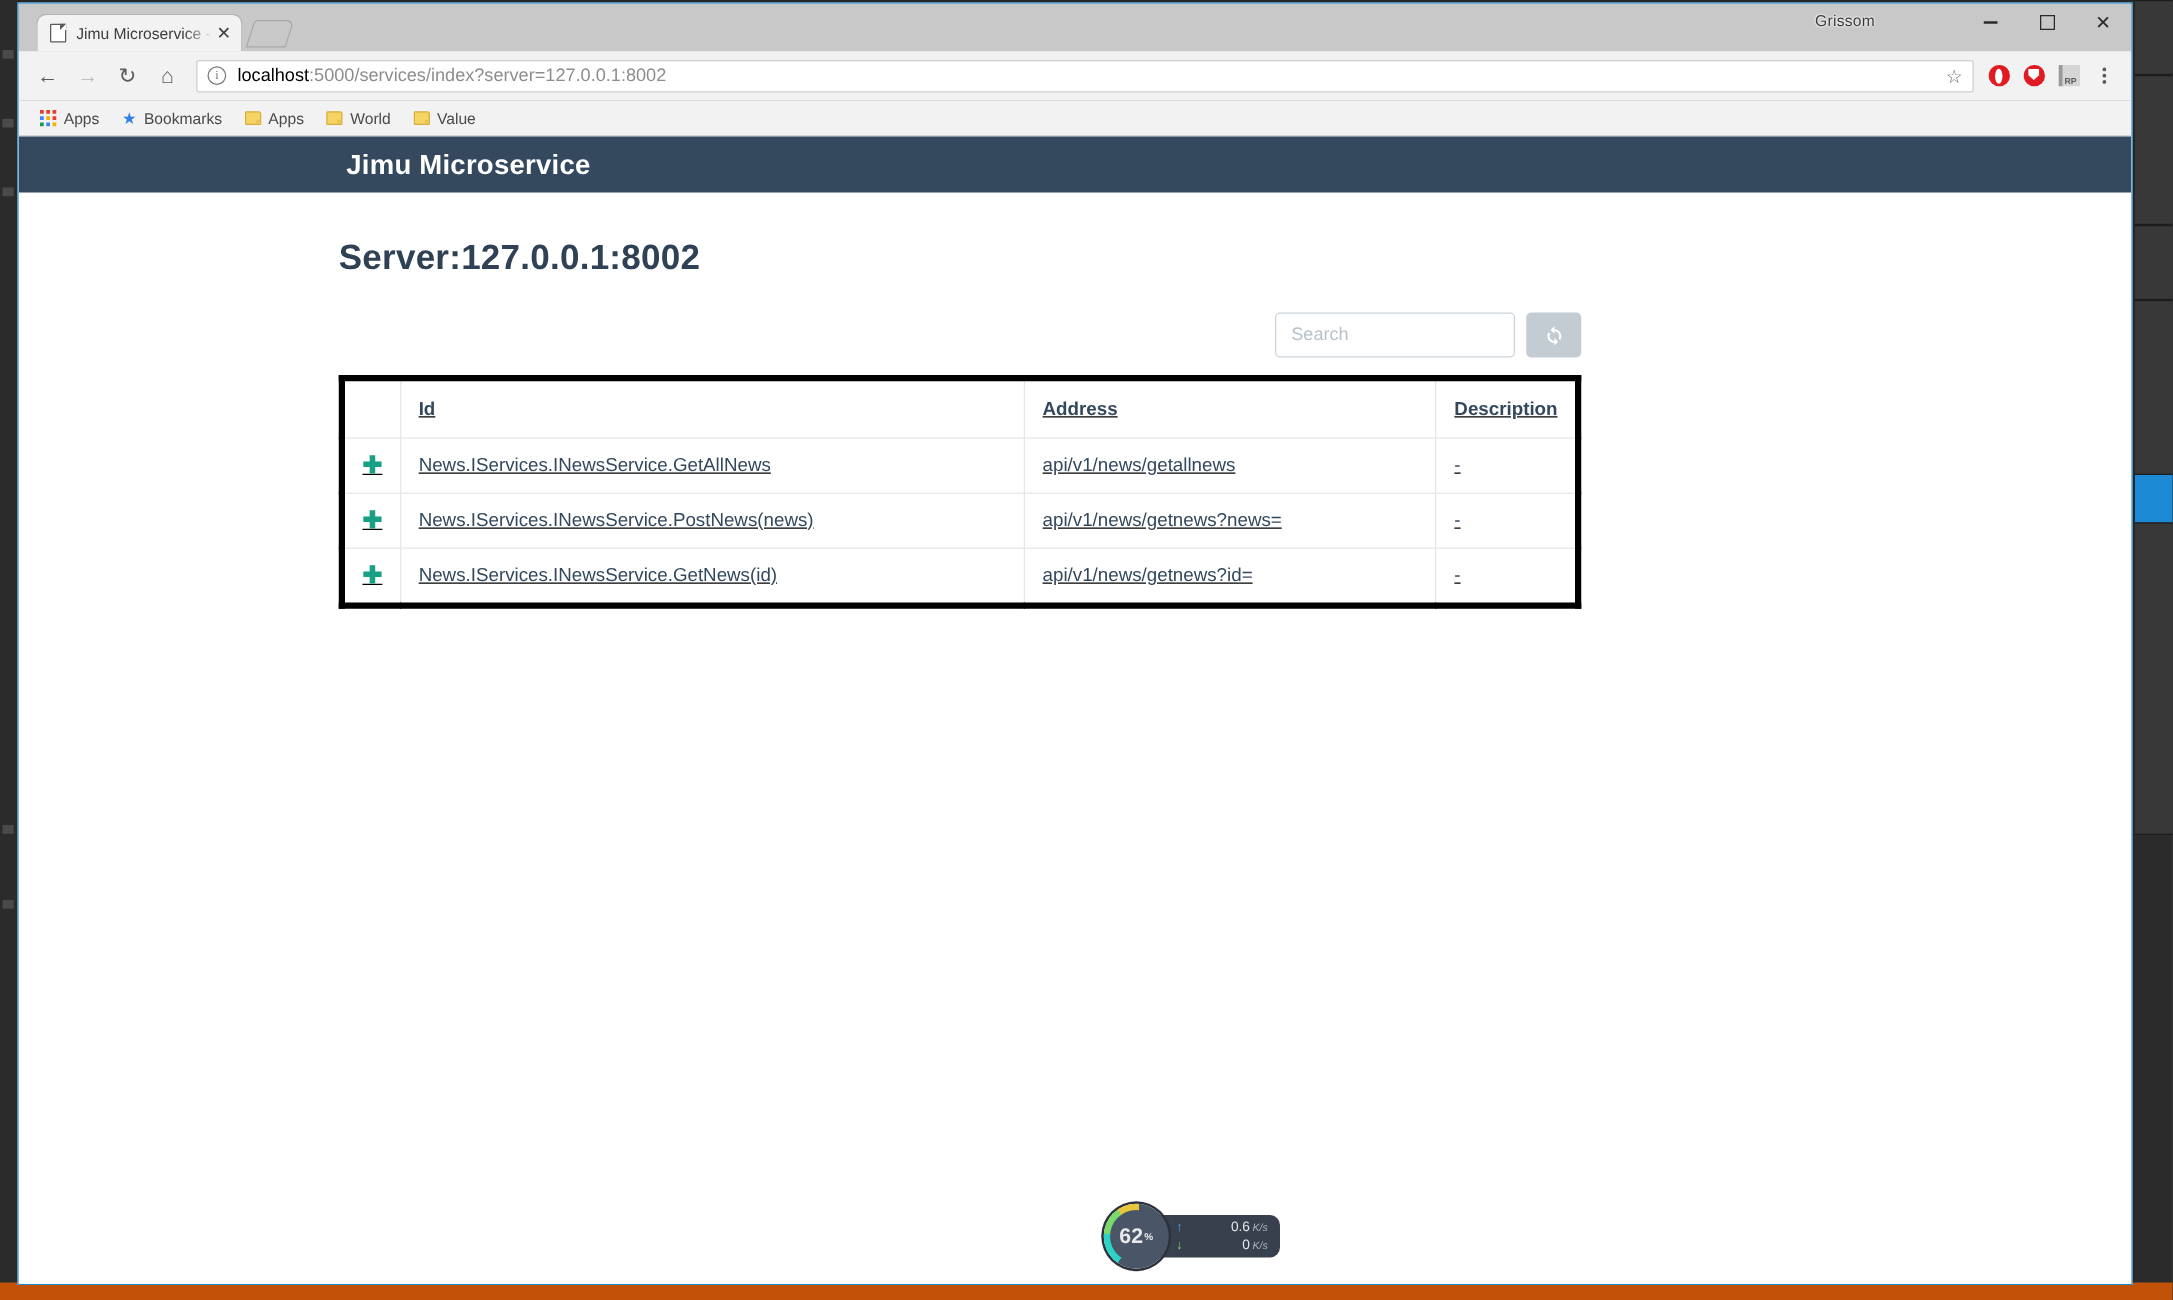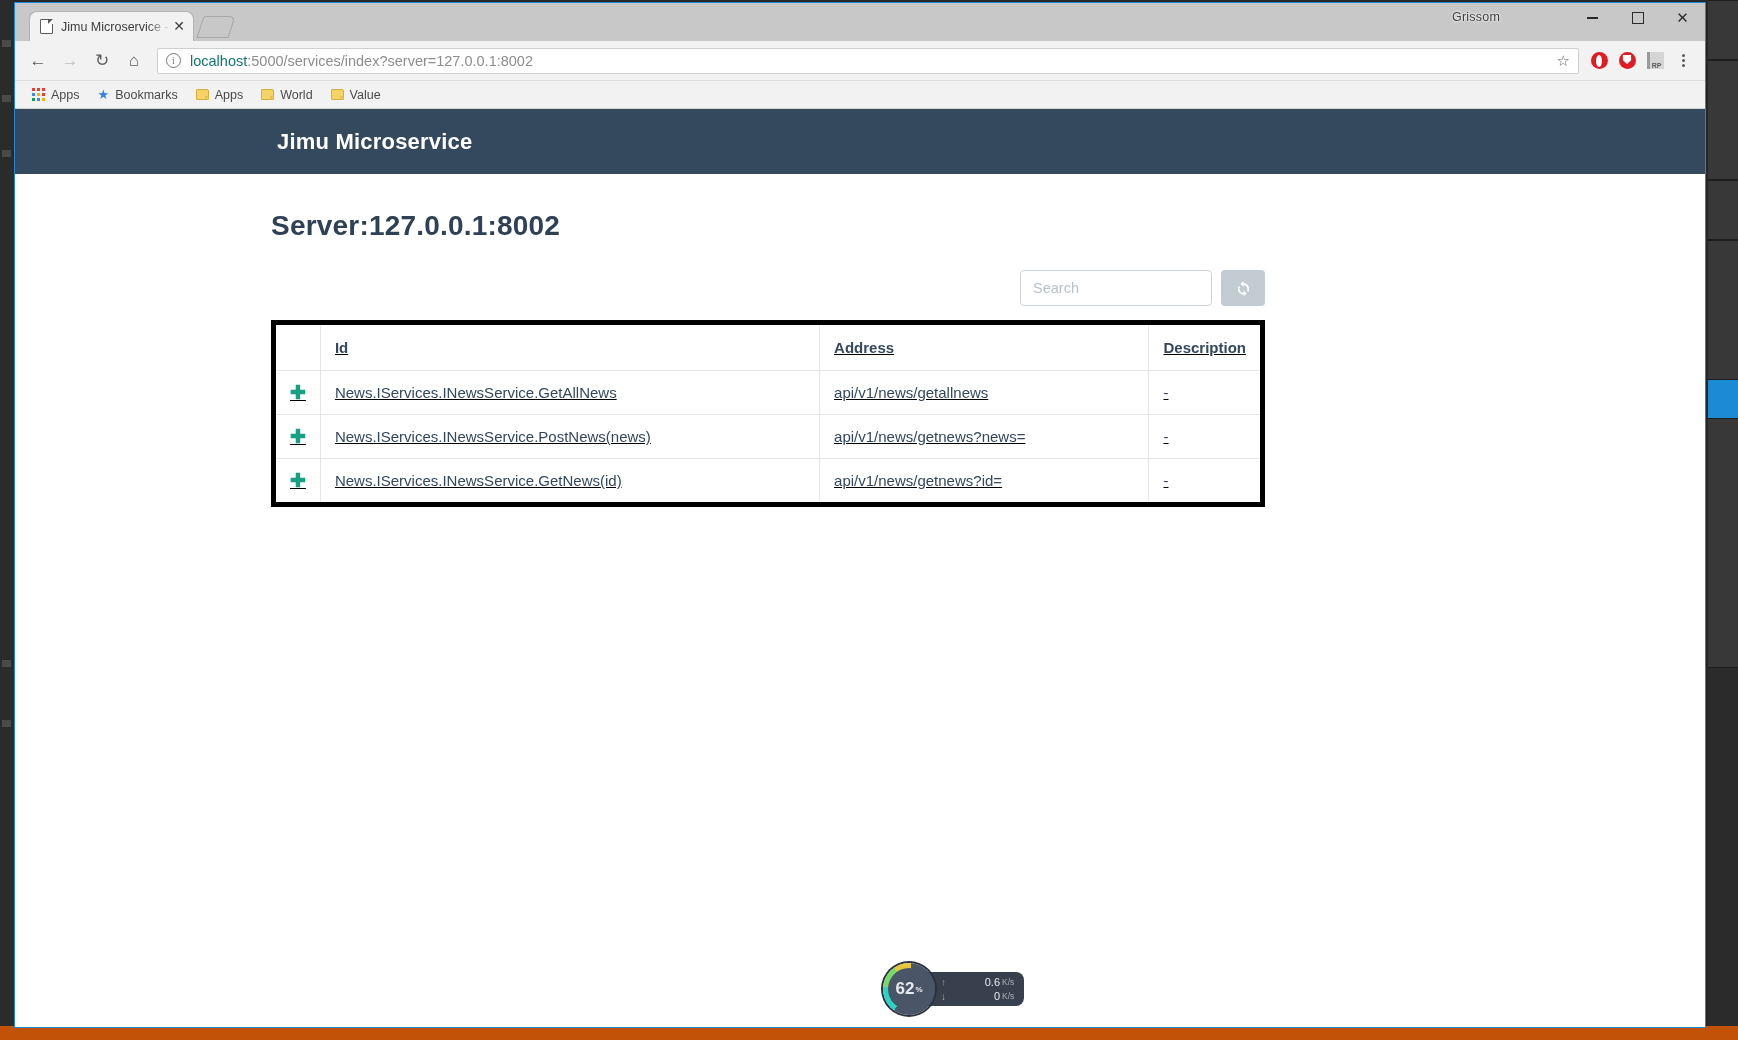--- a/index.html
+++ b/index.html
@@ -194,21 +194,21 @@
     text-align: center;
     font-family: "Liberation Serif", serif;
     flex: 0 0 auto;
   }
   .omni-url {
     font-size: 14.5px;
     color: #8d8d8d;
     margin-left: 9px;
     white-space: nowrap;
   }
-  .omni-url b { color: #0f766e; font-weight: normal; }
+  .omni-url b { color: #000000; font-weight: normal; }
   .omni-star { font-size: 15px; color: #636363; margin-left: auto; }
   .ext {
     width: 28px; height: 28px;
     display: flex; align-items: center; justify-content: center;
     flex: 0 0 auto;
   }
   .ext-opera {
     width: 17px; height: 17px;
     border-radius: 50%;
     background: #e01b24;
@@ -297,21 +297,21 @@
   }
 
   
   .viewport {
     flex: 1 1 auto;
     background: #ffffff;
     overflow: hidden;
     position: relative;
   }
   .app-navbar {
-    height: 65px;
+    height: 45px;
     background: #34495e;
     display: flex;
     align-items: center;
   }
   .brand {
     color: #ffffff;
     font-size: 22px;
     font-weight: bold;
     margin-left: 262px;
     letter-spacing: .2px;
@@ -444,21 +444,21 @@
     display: flex;
     align-items: center;
     gap: 8px;
     font-size: 11px;
     color: #e6e9ec;
   }
   .net-row .arrow { font-size: 10px; }
   .net-row .up { color: #49a9f0; }
   .net-row .down { color: #6dd36d; }
   .net-row .val { width: 46px; text-align: right; }
-  .net-row .unit { font-size: 8.5px; color: #aab2bc; margin-left: -6px; }
+  .net-row .unit { font-size: 8.5px; color: #aab2bc; margin-left: -6px; font-style: italic; }
 </style>
 </head>
 <body>
 
 <div id="desktop">
   <div class="desk-strip-left">
     <div class="fleck" style="top:40px"></div>
     <div class="fleck" style="top:95px"></div>
     <div class="fleck" style="top:150px"></div>
     <div class="fleck" style="top:660px"></div>

